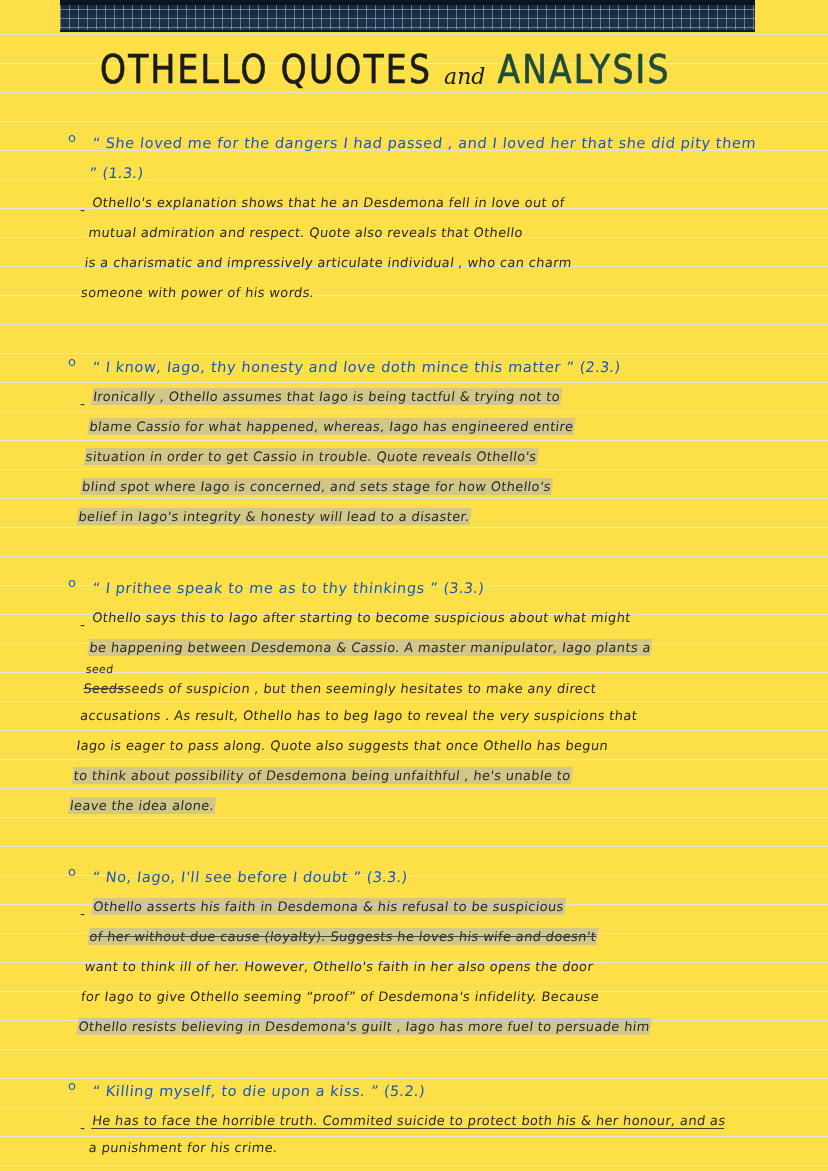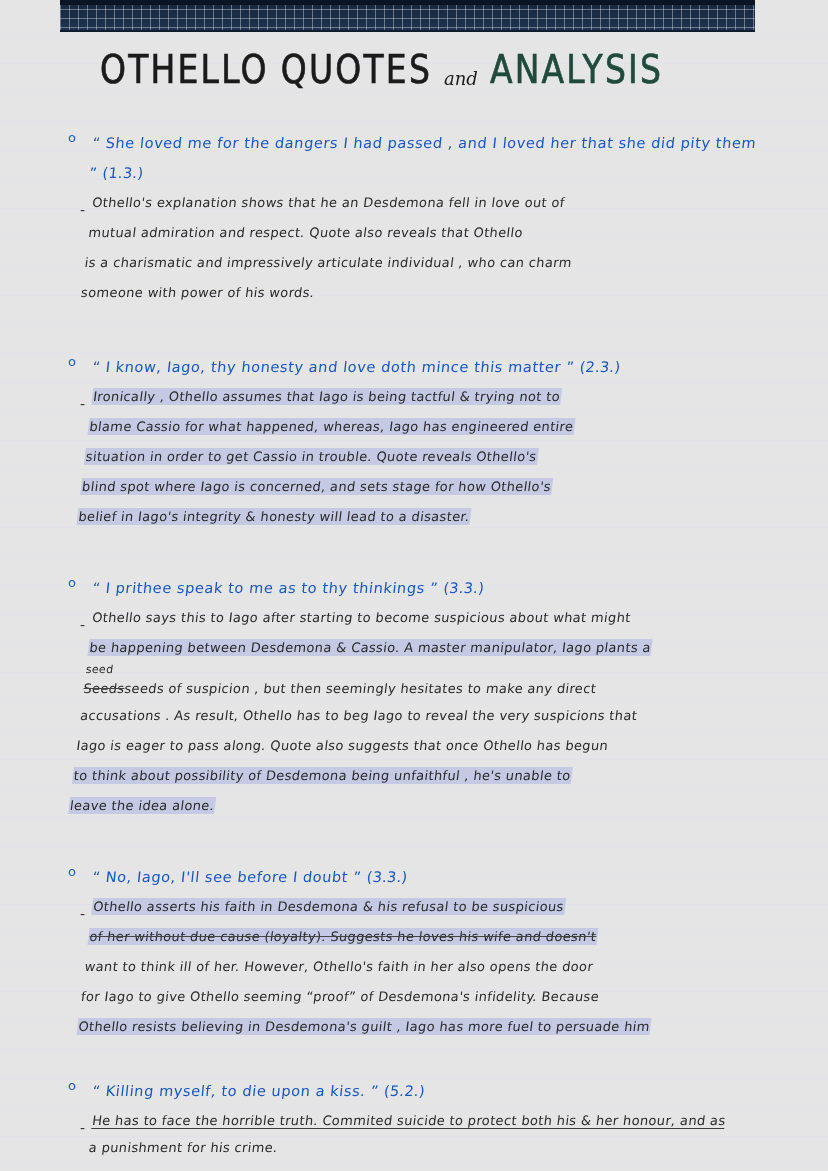--- a/index.html
+++ b/index.html
@@ -12,21 +12,21 @@
     height: 1171px;
     overflow: hidden;
     font-family: "DejaVu Sans", sans-serif;
     position: relative;
   }
 
   
   #page {
     position: absolute;
     inset: 0;
-    background: #e5e5e5;
+    background: #fde047;
     overflow: hidden;
   }
 
   
   #rules {
     position: absolute;
     left: 0; right: 0; top: 0; bottom: 0;
     background-image: repeating-linear-gradient(
         to bottom,
         rgba(0,0,0,0) 0px,
@@ -80,21 +80,21 @@
     transform: scaleY(1.18);
     transform-origin: bottom left;
   }
   .title-word.green {
     color: #1f4a3c;
     -webkit-text-stroke: 0.6px #1f4a3c;
   }
   .title-and {
     font-family: "DejaVu Serif", serif;
     font-style: italic;
-    font-size: 18px;
+    font-size: 22px;
     color: #1b1b1b;
     padding-bottom: 3px;
   }
 
   
   .entry {
     position: absolute;
     left: 68px;
     width: 700px;
   }

